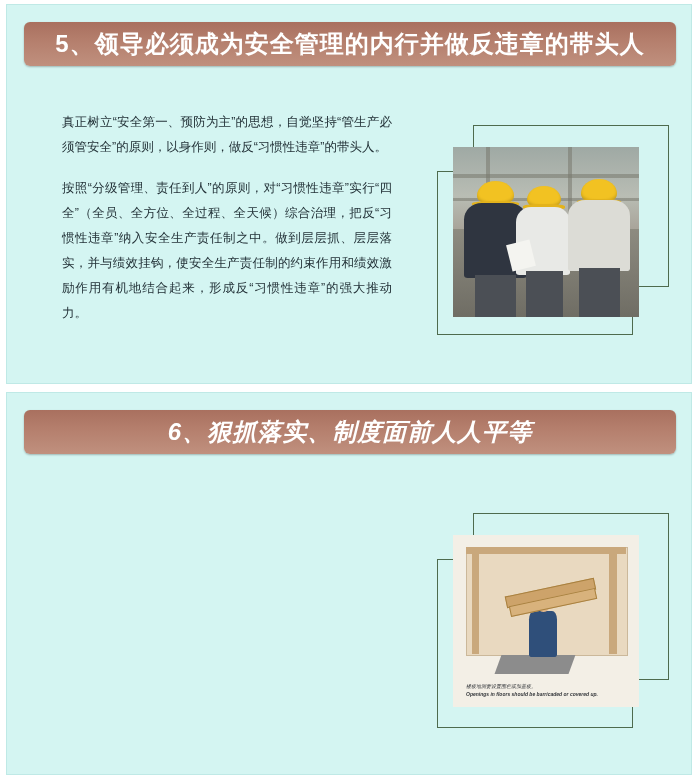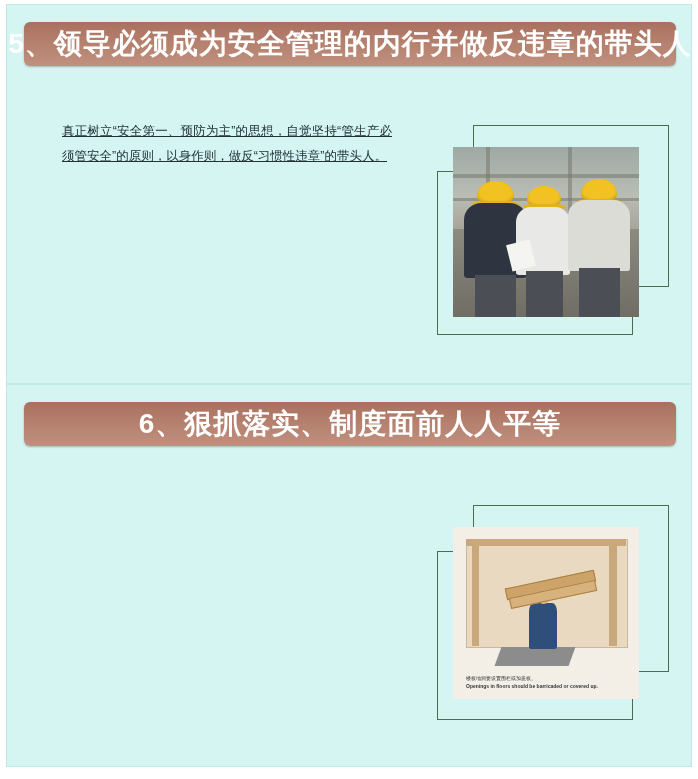--- a/index.html
+++ b/index.html
@@ -23,39 +23,39 @@
   .slide {
     position: absolute;
     left: 6px;
     width: 686px;
     background: #d4f5f2;
     border: 1px solid #bfe9e6;
     box-sizing: border-box;
     overflow: hidden;
   }
   .slide-1 { top: 4px; height: 380px; }
-  .slide-2 { top: 384px; height: 383px; }
+  .slide-2 { top: 392px; height: 383px; font-style: italic; }
 
   .title-bar {
     position: absolute;
     left: 17px;
     top: 17px;
     width: 652px;
     height: 44px;
     border-radius: 6px;
     background: linear-gradient(to bottom, #a9705f 0%, #b47e6c 40%, #c0907e 100%);
     box-shadow: 0 1px 2px rgba(0,0,0,0.25);
     display: flex;
     align-items: center;
     justify-content: center;
     box-sizing: border-box;
   }
   .title-text {
     color: #ffffff;
-    font-size: 28px;
+    font-size: 24px;
     font-weight: bold;
     letter-spacing: 1px;
     line-height: 1;
     white-space: nowrap;
   }
 
   .body-col {
     position: absolute;
     left: 55px;
     width: 330px;
@@ -175,22 +175,23 @@
 <body>
 
 <div class="page">
 
   <section class="slide slide-1">
 
     <div class="title-bar">
       <span class="title-text">5、领导必须成为安全管理的内行并做反违章的带头人</span>
     </div>
 
-    <div class="body-col" style="top:114px;text-decoration:underline;">
+    <div class="body-col" style="top:105px;">
       <p>真正树立“安全第一、预防为主”的思想，自觉坚持“管生产必须管安全”的原则，以身作则，做反“习惯性违章”的带头人。</p>
+      <p>按照“分级管理、责任到人”的原则，对“习惯性违章”实行“四全”（全员、全方位、全过程、全天候）综合治理，把反“习惯性违章”纳入安全生产责任制之中。做到层层抓、层层落实，并与绩效挂钩，使安全生产责任制的约束作用和绩效激励作用有机地结合起来，形成反“习惯性违章”的强大推动力。</p>
     </div>
 
     <div class="frame-group" style="left:430px; top:120px; width:230px; height:210px;">
       <div class="frame-outline" style="left:36px; top:0px; width:194px; height:160px;"></div>
       <div class="frame-outline" style="left:0px; top:46px; width:194px; height:162px;"></div>
 
       <div class="photo" style="left:16px; top:22px; width:186px; height:170px;">
         <div class="photo-inner">
           <div class="p1-sky"></div>
           <div class="p1-ground"></div>

